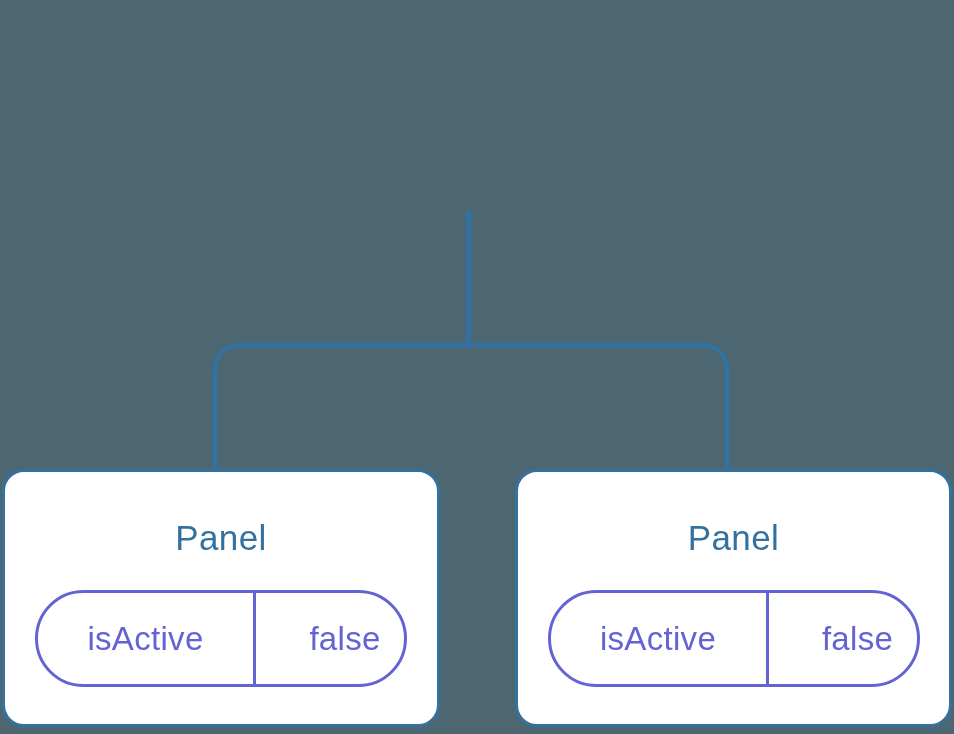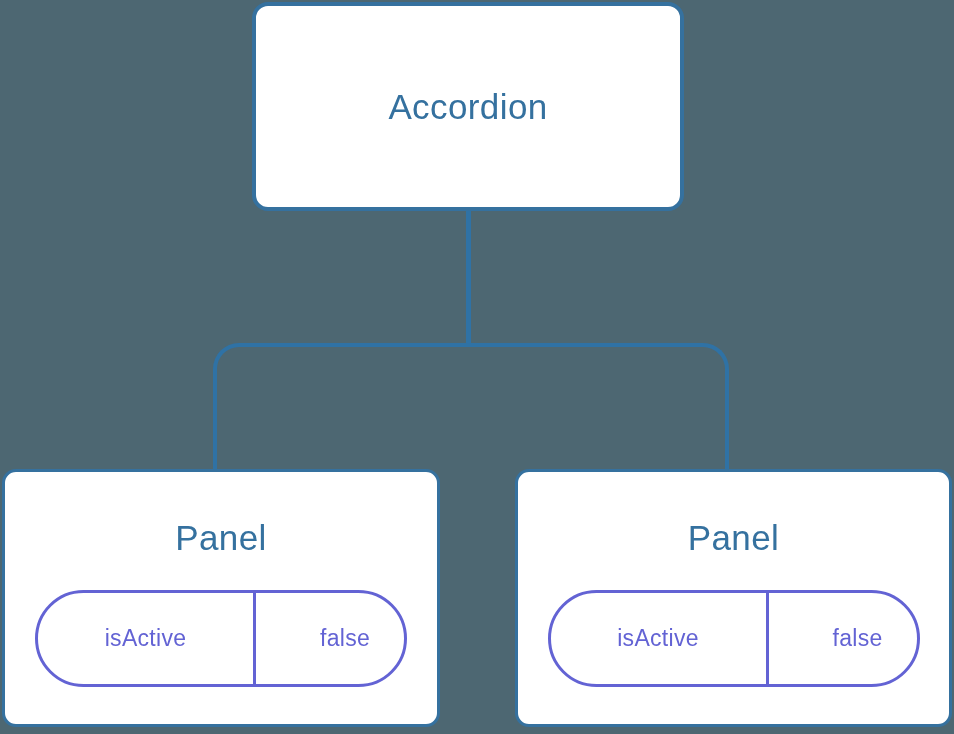--- a/index.html
+++ b/index.html
@@ -60,21 +60,21 @@
     border-top: 4px solid var(--connector, #2F72A5);
     border-left: 4px solid var(--connector, #2F72A5);
     border-right: 4px solid var(--connector, #2F72A5);
     border-radius: 26px 26px 0 0;
   }
   
   .panel {
     top: 469px;
     height: 258px;
     border: 3px solid var(--node-border, #35719F);
-    border-radius: 14px;
+    border-radius: 22px;
     display: flex;
     flex-direction: column;
     align-items: center;
   }
   .panel-left  { left: 2px;   width: 438px; }
   .panel-right { left: 515px; width: 437px; }
   .panel-title {
     margin-top: 46px;
     line-height: 40px;
     color: var(--node-text, #35719F);
@@ -92,41 +92,38 @@
     border-radius: 60px;
     display: flex;
     align-items: stretch;
     overflow: hidden;
   }
   .pill-cell {
     display: flex;
     align-items: center;
     justify-content: center;
     color: var(--state-accent, #6363D4);
-    font-size: 23px;
+    font-size: 33px;
     font-weight: 400;
     letter-spacing: 0.3px;
   }
   .pill-key {
     width: 215px;
     border-right: 3px solid var(--state-accent, #6363D4);
   }
   .pill-value {
     flex: 1;
     padding-left: 30px;
   }
 </style>
 </head>
 <body>
 
 <div class="stage">
 
-  <div class="node root-node">
-    <span class="node-label">Accordion</span>
-  </div>
 
   <div class="stem"></div>
   <div class="bracket"></div>
 
   <div class="node panel panel-left">
     <span class="panel-title">Panel</span>
     <div class="pill">
       <span class="pill-cell pill-key">isActive</span>
       <span class="pill-cell pill-value">false</span>
     </div>

